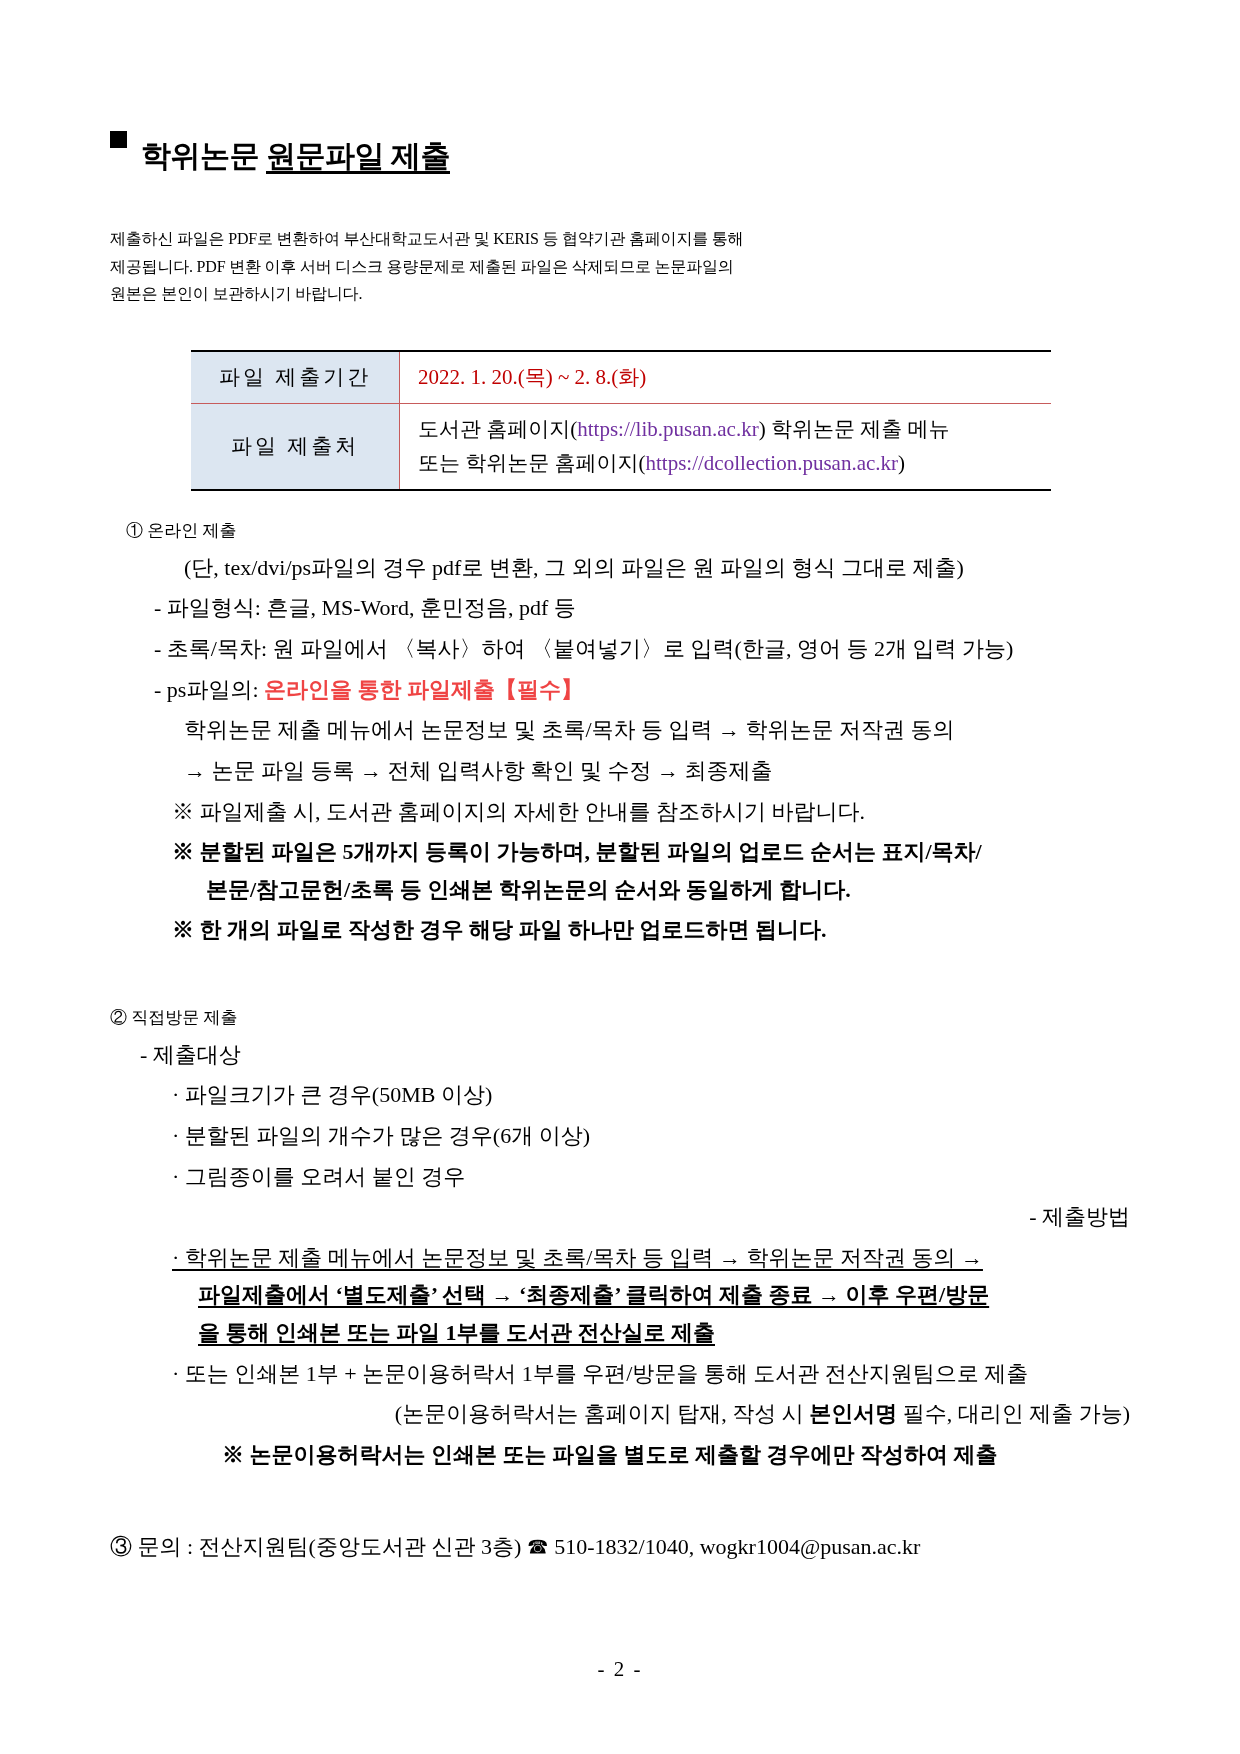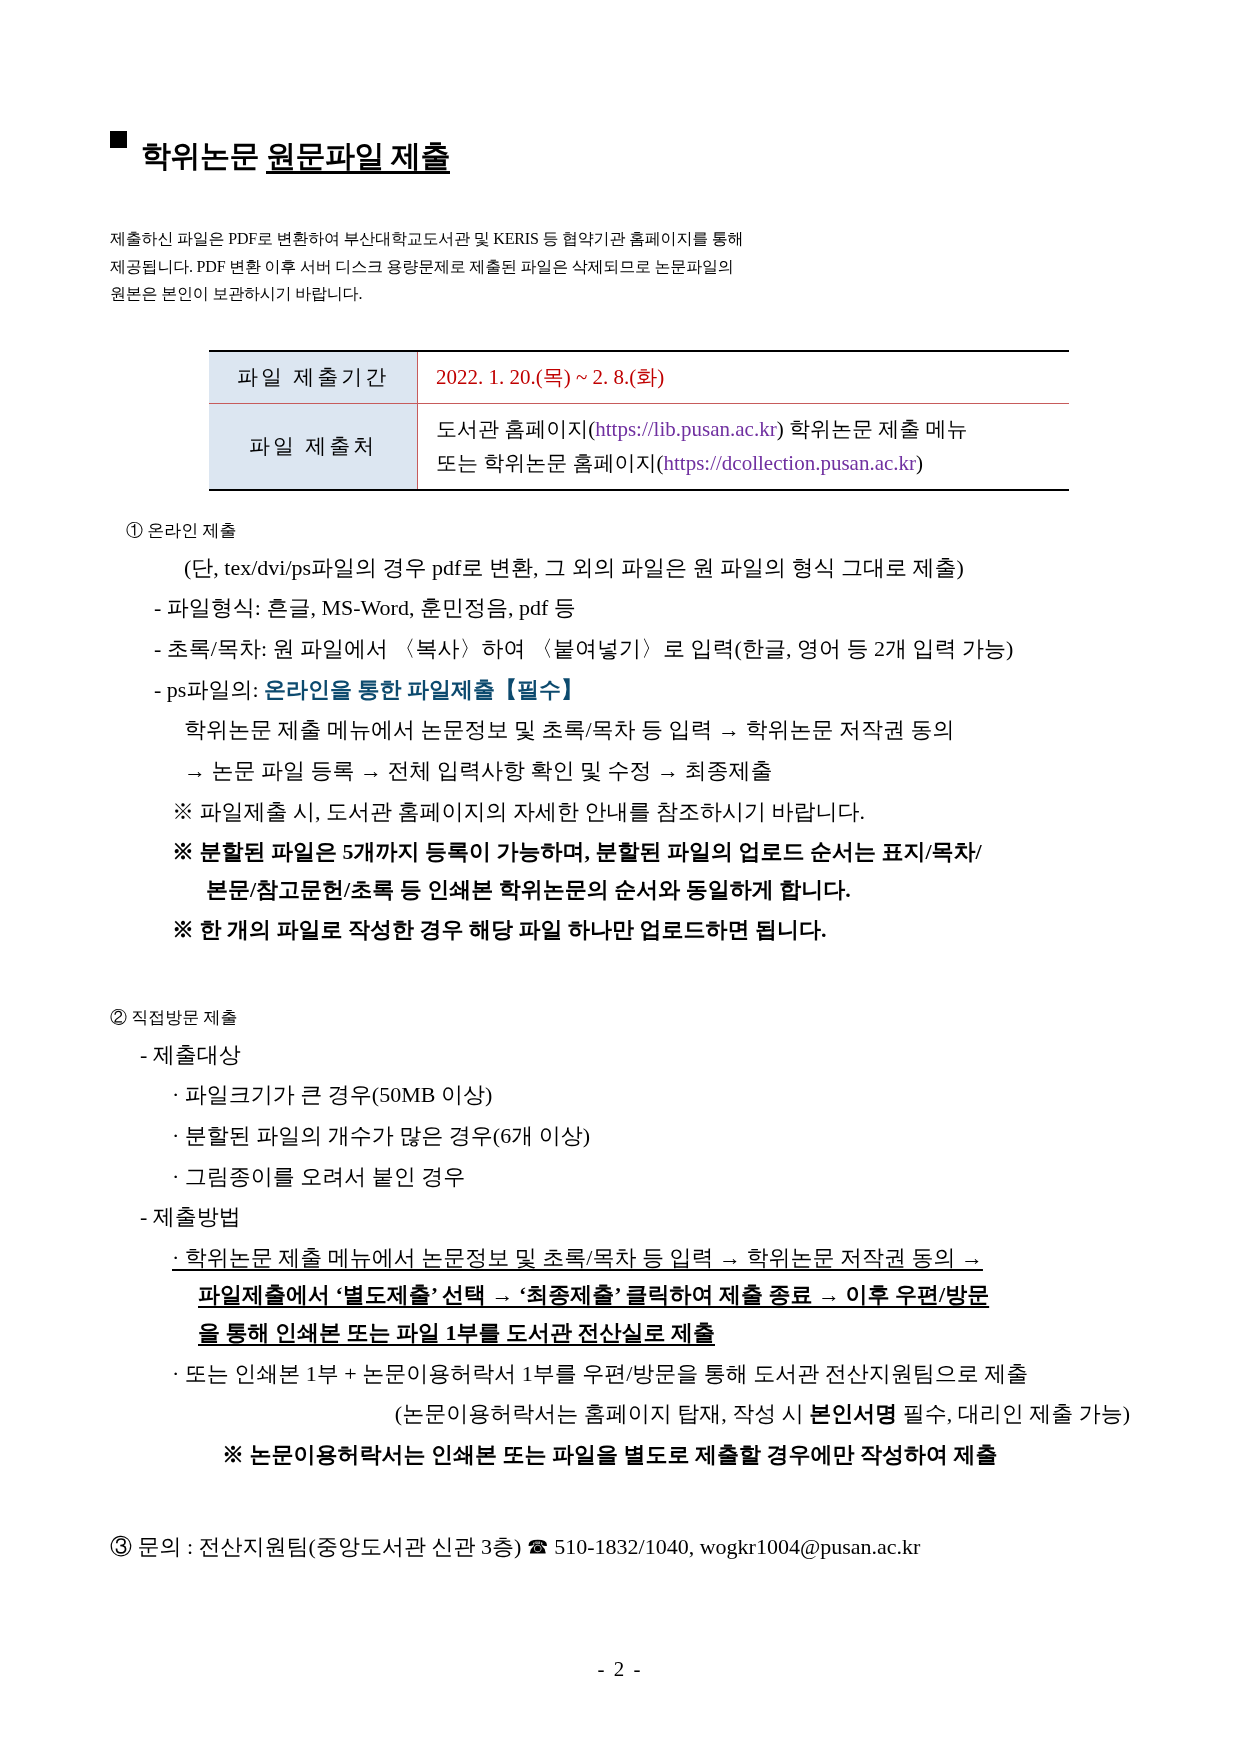--- a/index.html
+++ b/index.html
@@ -51,21 +51,21 @@
     margin-top: 48px;
     font-size: 16px;
     line-height: 1.72;
     letter-spacing: -0.2px;
     text-align: justify;
   }
   .intro div { white-space: nowrap; }
 
   
   .info-table-wrap {
-    margin: 42px 0 0 52px;
+    margin: 42px 0 0 34px;
     width: 860px;
     padding-left: 47px;
   }
   table.info {
     border-collapse: collapse;
     width: 100%;
     font-size: 21px;
   }
   table.info tr { }
   table.info td {
@@ -97,21 +97,21 @@
   .sec-title {
     font-size: 17px;
     margin-bottom: 4px;
     letter-spacing: 0px;
   }
   .lvl1 { margin-left: 44px; }
   .lvl2 { margin-left: 74px; }
   .row { margin-top: 5px; white-space: nowrap; }
   .b { font-weight: bold; }
   .u { text-decoration: underline; text-underline-offset: 4px; }
-  .em-red { color: #0c4a6e; font-weight: bold; }
+  .em-red { color: #ef4444; font-weight: bold; }
 
   .sec-gap { height: 30px; }
 
   
   .page-num {
     position: absolute;
     bottom: 72px;
     left: 0;
     width: 100%;
     text-align: center;
@@ -170,21 +170,21 @@
   </div>
 
   <div class="sec-gap"></div>
 
   <div class="section">
     <div class="sec-title">② 직접방문 제출</div>
     <div class="row" style="margin-left:30px;">- 제출대상</div>
     <div class="row" style="margin-left:62px;">· 파일크기가 큰 경우(50MB 이상)</div>
     <div class="row" style="margin-left:62px;">· 분할된 파일의 개수가 많은 경우(6개 이상)</div>
     <div class="row" style="margin-left:62px;">· 그림종이를 오려서 붙인 경우</div>
-    <div class="row" style="margin-left:30px;">- 제출방법</div>
+    <div class="row" style="margin-left:30px;text-align:right;">- 제출방법</div>
     <div class="row u" style="margin-left:62px;">· 학위논문 제출 메뉴에서 논문정보 및 초록/목차 등 입력 → 학위논문 저작권 동의  →</div>
     <div class="row u b" style="margin-left:88px;margin-top:2px;">파일제출에서 ‘별도제출’ 선택 → ‘최종제출’ 클릭하여 제출 종료 → 이후 우편/방문</div>
     <div class="row u b" style="margin-left:88px;margin-top:2px;">을 통해 인쇄본 또는 파일 1부를 도서관 전산실로 제출</div>
     <div class="row" style="margin-left:62px;">· 또는 인쇄본 1부 + 논문이용허락서 1부를 우편/방문을 통해 도서관 전산지원팀으로 제출</div>
     <div class="row" style="margin-left:76px;text-align:right;"><span>(논문이용허락서는 홈페이지 탑재, 작성 시 </span><span class="b">본인서명</span><span> 필수, 대리인 제출 가능)</span></div>
     <div class="row b" style="margin-left:112px;">※ 논문이용허락서는 인쇄본 또는 파일을 별도로 제출할 경우에만 작성하여 제출</div>
   </div>
 
   <div class="sec-gap"></div>
 

